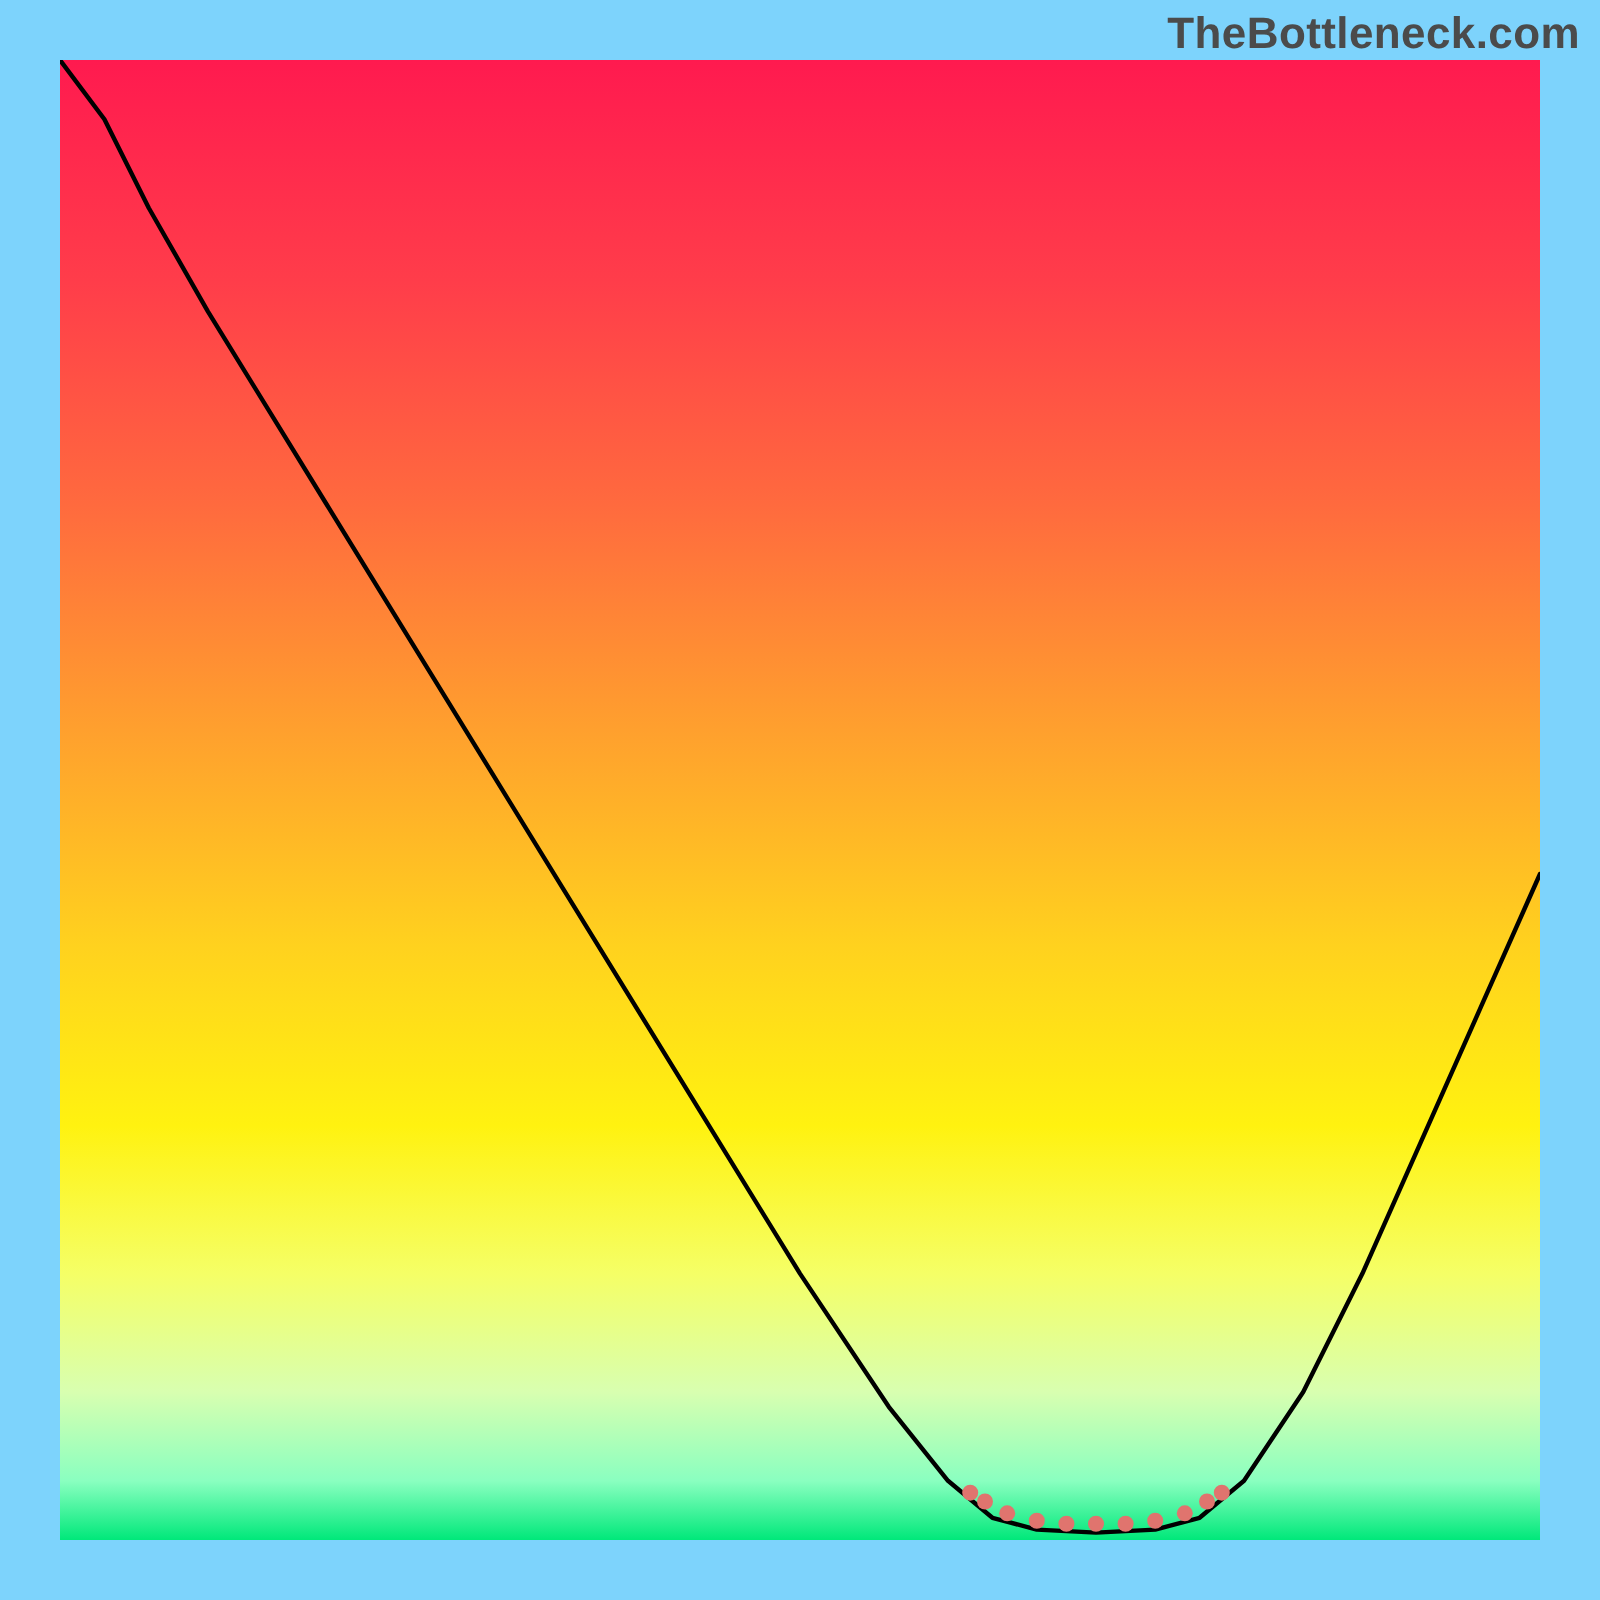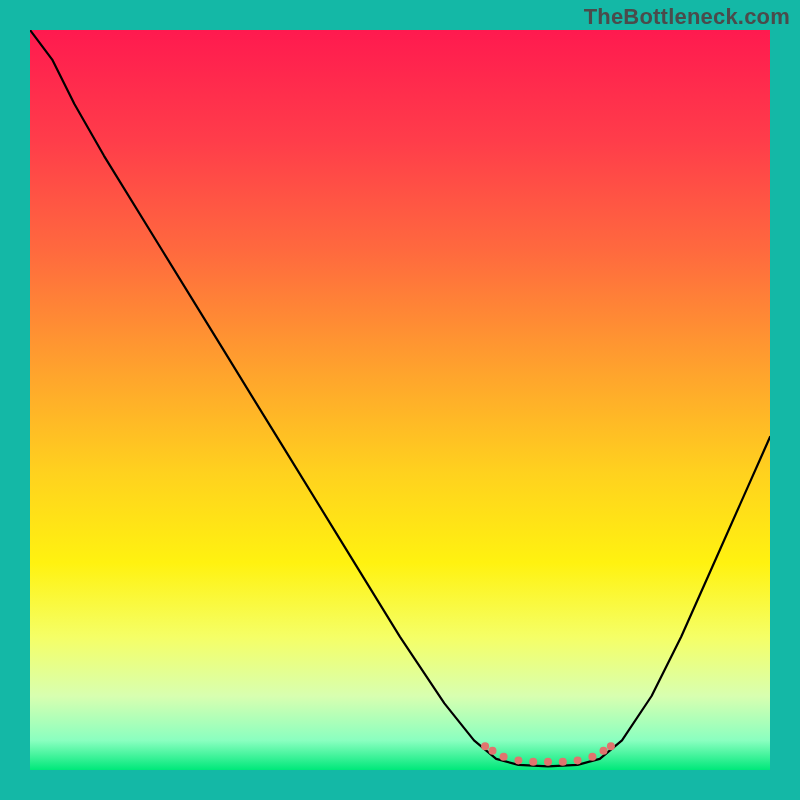--- a/index.html
+++ b/index.html
@@ -8,21 +8,21 @@
     background: #000;
     width: 800px;
     height: 800px;
     overflow: hidden;
     font-family: Arial, Helvetica, sans-serif;
   }
   .frame {
     position: relative;
     width: 800px;
     height: 800px;
-    background: #14b8a6;
+    background: #7dd3fc;
   }
   .watermark {
     position: absolute;
     top: 4px;
     right: 10px;
     color: #4b4b4b;
     font-size: 22px;
     font-weight: 600;
     letter-spacing: 0.2px;
     z-index: 5;

